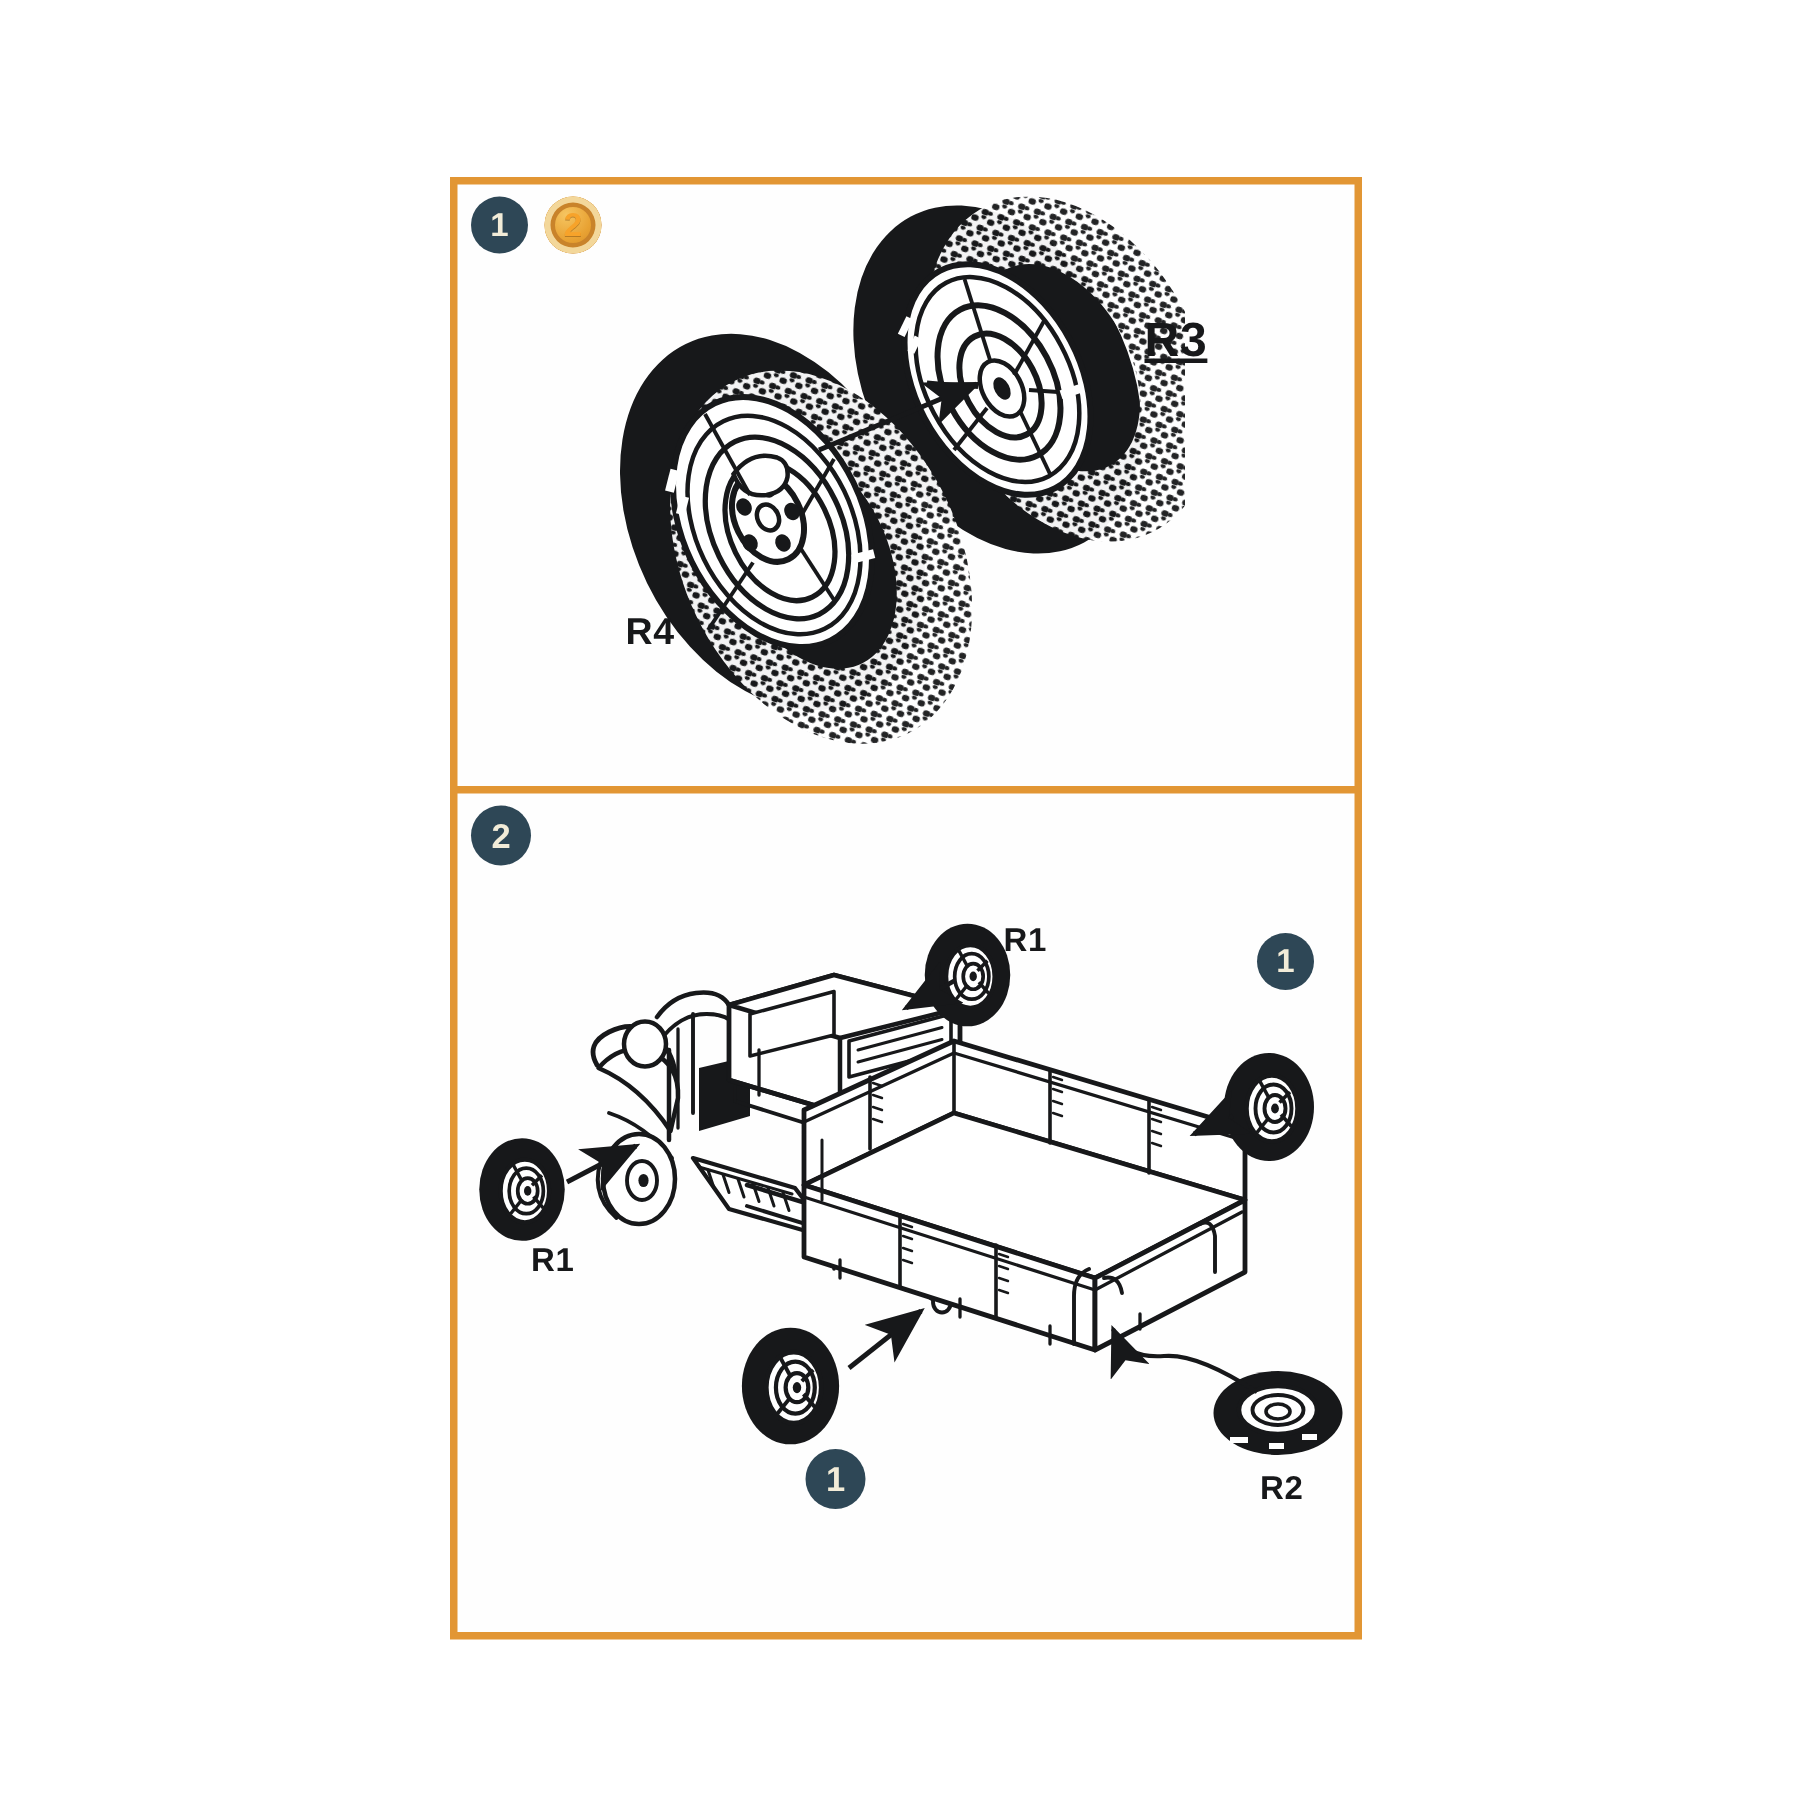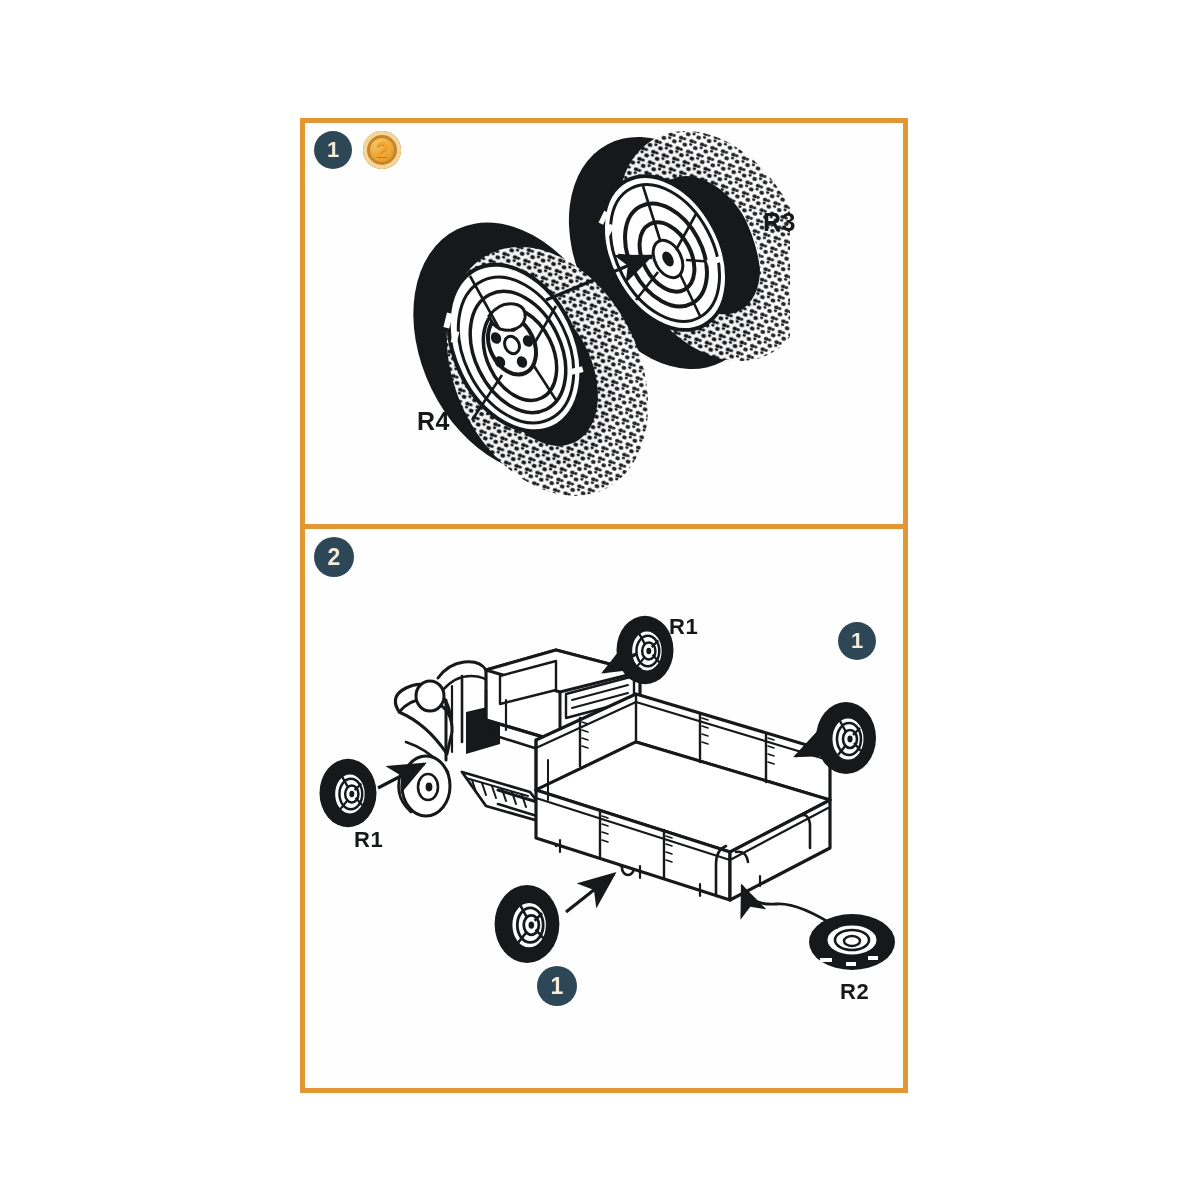--- a/index.html
+++ b/index.html
@@ -71,21 +71,21 @@
   
   .part-label {
     position: absolute;
     font-family: "Liberation Sans", sans-serif;
     font-weight: bold;
     color: #17181a;
     letter-spacing: .5px;
     user-select: none;
     white-space: nowrap;
   }
-  #label-r3 { left: 763px; top: 208px;  font-size: 25px; }
+  #label-r3 { left: 763px; top: 208px;  font-size: 32px; text-decoration: underline; }
   #label-r4 { left: 417px; top: 407px;  font-size: 25px; text-align: center; }
   #label-r1-top  { left: 669px; top: 614px; font-size: 22px; }
   #label-r1-left { left: 354px; top: 827px; font-size: 22px; }
   #label-r2      { left: 840px; top: 979px; font-size: 22px; text-align: right; }
 
   
   .art {
     position: absolute;
     left: 0;
     top: 0;

